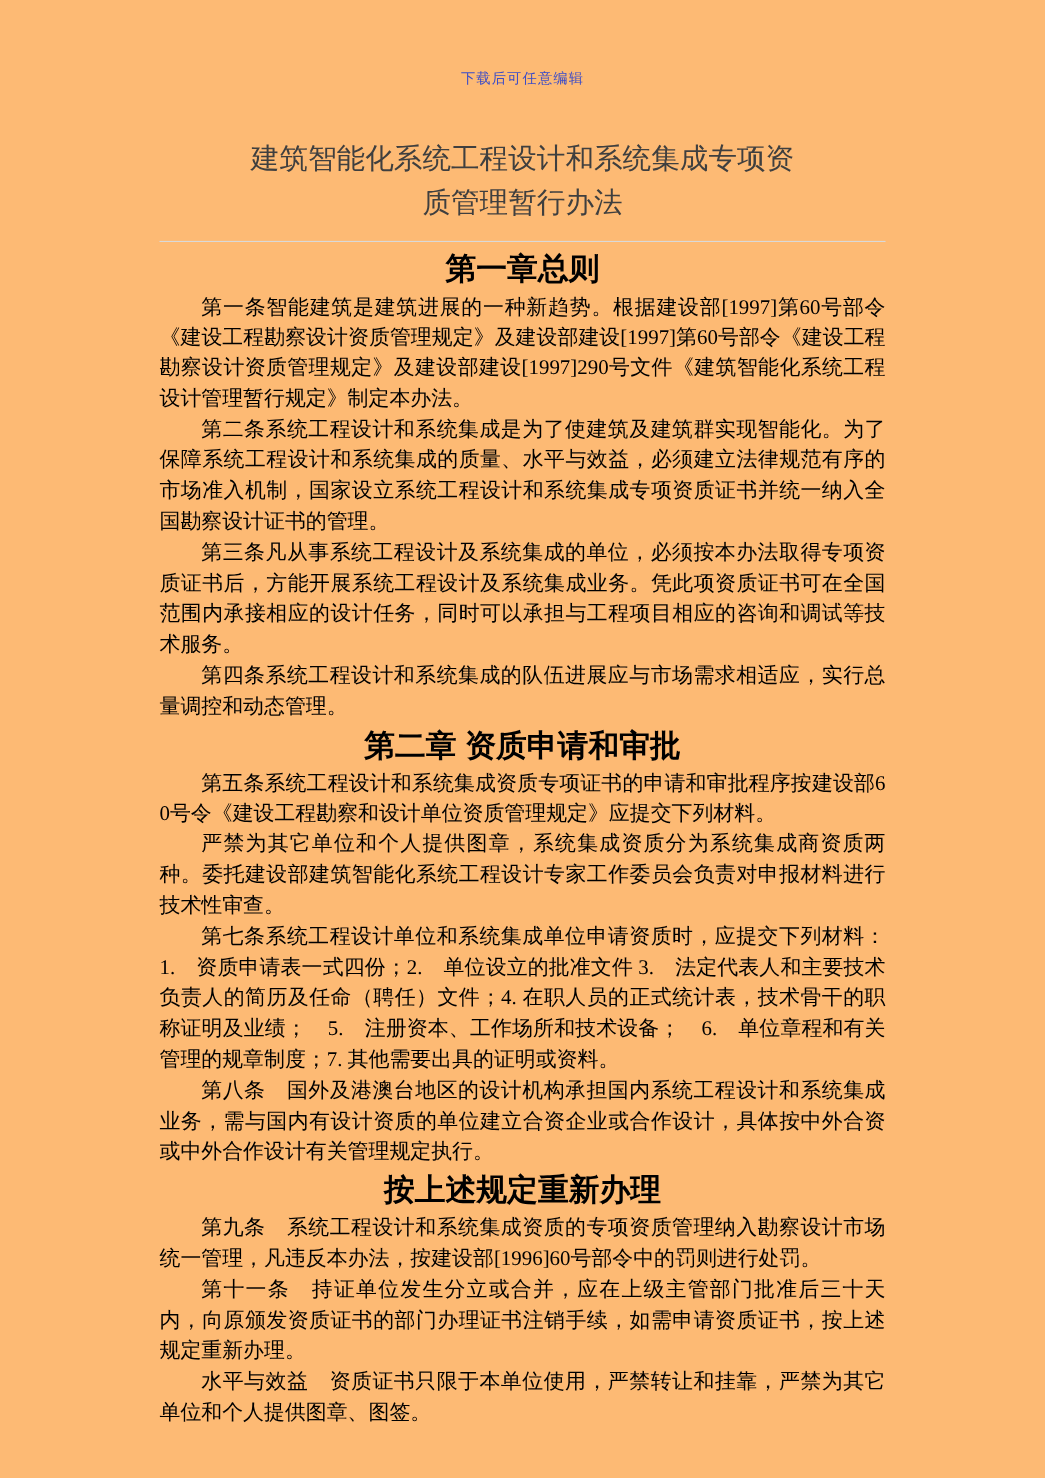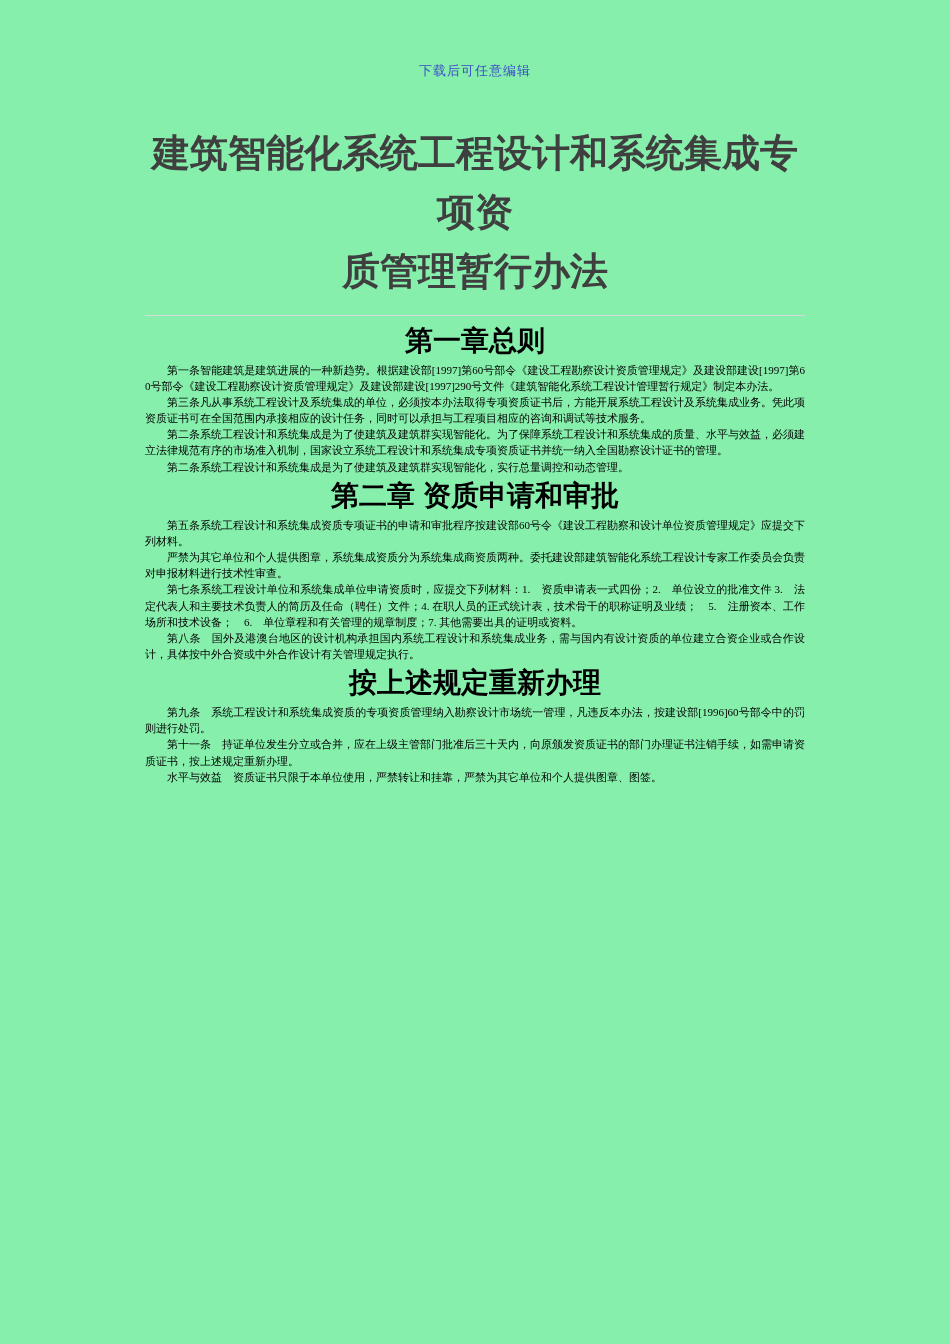--- a/index.html
+++ b/index.html
@@ -6,60 +6,60 @@
     margin: 0;
     padding: 0;
     background: #ffffff;
     font-family: "Liberation Serif", "DejaVu Serif", serif;
   }
   .page {
     position: relative;
     width: 950px;
     height: 1344px;
     margin: 0 auto;
-    background: #86efac;
+    background: #fdba74;
     box-sizing: border-box;
     padding: 0 145px;
     overflow: hidden;
   }
   .download-note {
     padding-top: 62px;
     text-align: center;
     font-size: 13px;
     color: #3b4cc8;
     font-family: "Liberation Sans", "DejaVu Sans", sans-serif;
     letter-spacing: 1px;
   }
   .doc-title {
     margin: 44px 0 0 0;
     text-align: center;
     font-family: "Liberation Sans", "DejaVu Sans", sans-serif;
-    font-weight: 700;
-    font-size: 38px;
+    font-weight: 400;
+    font-size: 26px;
     line-height: 1.55;
     color: #3f3f3f;
   }
   .title-rule {
     border: none;
     border-top: 1px solid #d9d9d9;
     margin: 14px 0 6px 0;
   }
   .chapter-heading {
     margin: 2px 0 2px 0;
     text-align: center;
     font-family: "Liberation Sans", "DejaVu Sans", sans-serif;
     font-weight: 700;
     font-size: 28px;
     color: #000000;
   }
   .para {
     margin: 0;
     text-indent: 2em;
     text-align: justify;
-    font-size: 11px;
+    font-size: 19px;
     line-height: 1.47;
     color: #000000;
     word-break: break-all;
   }
 </style>
 </head>
 <body>
 
 <div class="page">
 
@@ -68,23 +68,23 @@
   <h1 class="doc-title">
     <span>建筑智能化系统工程设计和系统集成专项资</span><br>
     <span>质管理暂行办法</span>
   </h1>
 
   <hr class="title-rule">
 
   <section>
     <h2 class="chapter-heading">第一章总则</h2>
     <p class="para">第一条智能建筑是建筑进展的一种新趋势。根据建设部[1997]第60号部令《建设工程勘察设计资质管理规定》及建设部建设[1997]第60号部令《建设工程勘察设计资质管理规定》及建设部建设[1997]290号文件《建筑智能化系统工程设计管理暂行规定》制定本办法。</p>
+    <p class="para">第二条系统工程设计和系统集成是为了使建筑及建筑群实现智能化。为了保障系统工程设计和系统集成的质量、水平与效益，必须建立法律规范有序的市场准入机制，国家设立系统工程设计和系统集成专项资质证书并统一纳入全国勘察设计证书的管理。</p>
     <p class="para">第三条凡从事系统工程设计及系统集成的单位，必须按本办法取得专项资质证书后，方能开展系统工程设计及系统集成业务。凭此项资质证书可在全国范围内承接相应的设计任务，同时可以承担与工程项目相应的咨询和调试等技术服务。</p>
-    <p class="para">第二条系统工程设计和系统集成是为了使建筑及建筑群实现智能化。为了保障系统工程设计和系统集成的质量、水平与效益，必须建立法律规范有序的市场准入机制，国家设立系统工程设计和系统集成专项资质证书并统一纳入全国勘察设计证书的管理。</p>
-    <p class="para">第二条系统工程设计和系统集成是为了使建筑及建筑群实现智能化，实行总量调控和动态管理。</p>
+    <p class="para">第四条系统工程设计和系统集成的队伍进展应与市场需求相适应，实行总量调控和动态管理。</p>
   </section>
 
   <section>
     <h2 class="chapter-heading">第二章 资质申请和审批</h2>
     <p class="para">第五条系统工程设计和系统集成资质专项证书的申请和审批程序按建设部60号令《建设工程勘察和设计单位资质管理规定》应提交下列材料。</p>
     <p class="para">严禁为其它单位和个人提供图章，系统集成资质分为系统集成商资质两种。委托建设部建筑智能化系统工程设计专家工作委员会负责对申报材料进行技术性审查。</p>
     <p class="para">第七条系统工程设计单位和系统集成单位申请资质时，应提交下列材料：1.　资质申请表一式四份；2.　单位设立的批准文件 3.　法定代表人和主要技术负责人的简历及任命（聘任）文件；4. 在职人员的正式统计表，技术骨干的职称证明及业绩；　5.　注册资本、工作场所和技术设备；　6.　单位章程和有关管理的规章制度；7. 其他需要出具的证明或资料。</p>
     <p class="para">第八条　国外及港澳台地区的设计机构承担国内系统工程设计和系统集成业务，需与国内有设计资质的单位建立合资企业或合作设计，具体按中外合资或中外合作设计有关管理规定执行。</p>
   </section>
 

